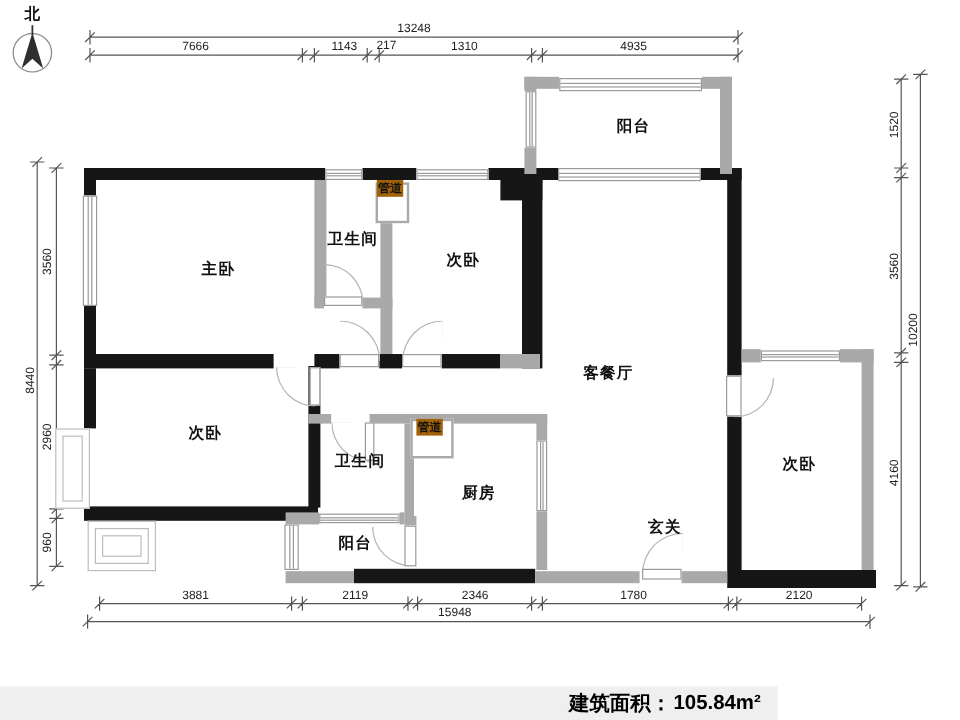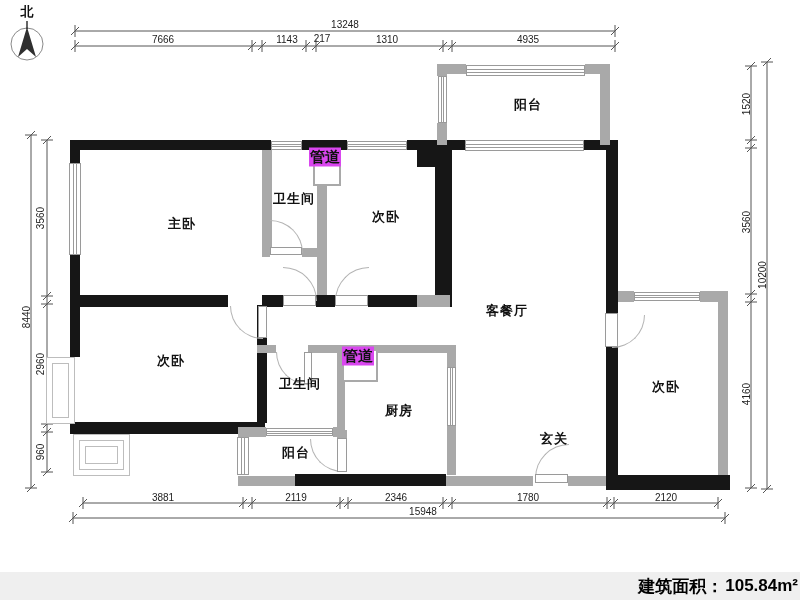--- a/index.html
+++ b/index.html
@@ -16,28 +16,28 @@
   .win-v::before{left:30%}.win-v::after{left:62%}
   .leaf{position:absolute;background:#fff;border:1px solid #9a9a9a;box-sizing:border-box;z-index:5}
   .arc{position:absolute;z-index:3}
   .arc-tr{border-top:1px solid #b3b3b3;border-right:1px solid #b3b3b3;border-top-right-radius:100%}
   .arc-tl{border-top:1px solid #b3b3b3;border-left:1px solid #b3b3b3;border-top-left-radius:100%}
   .arc-bl{border-bottom:1px solid #b3b3b3;border-left:1px solid #b3b3b3;border-bottom-left-radius:100%}
   .arc-br{border-bottom:1px solid #b3b3b3;border-right:1px solid #b3b3b3;border-bottom-right-radius:100%}
   .bay{position:absolute;border:1px solid #bdbdbd;background:#fff;z-index:2}
   .rl{position:absolute;transform:translate(-50%,-50%);font-size:13px;font-weight:bold;
       color:#111;white-space:nowrap;z-index:6;letter-spacing:1px}
-  .tag{font-size:15px;background:#d946ef;padding:0 1px;letter-spacing:0;z-index:7}
+  .tag{font-size:10px;background:#a16207;padding:0 1px;letter-spacing:0;z-index:7}
   .dim{position:absolute;transform:translate(-50%,-50%);font-size:10px;color:#222;
        white-space:nowrap;z-index:6}
   .dim-v{transform:translate(-50%,-50%) rotate(-90deg)}
   .north{position:absolute;transform:translate(-50%,-50%);font-size:13px;font-weight:bold;color:#111;z-index:6}
-  .footer{position:absolute;left:0;top:572px;width:800px;height:28px;background:#efefef;
+  .footer{position:absolute;left:0;top:572px;width:648px;height:28px;background:#efefef;
           display:flex;justify-content:flex-end;align-items:center;gap:2px;
-          padding-right:2px;box-sizing:border-box;font-weight:bold;font-size:17px;color:#000;z-index:6}
+          padding-right:14px;box-sizing:border-box;font-weight:bold;font-size:17px;color:#000;z-index:6}
 </style>
 </head>
 <body>
 
 <div class="stage">
 
   <svg class="lines" width="800" height="600" viewBox="0 0 800 600">
     <g stroke="#555" stroke-width="1" fill="none">
 
       <path d="M75,31 H615 M75,25 V37 M615,25 V37 M71,35 L79,27 M611,35 L619,27"></path>
@@ -172,21 +172,21 @@
   <div class="dim dim-v" style="left:26px;top:317px">8440</div>
   <div class="dim dim-v" style="left:40px;top:218px">3560</div>
   <div class="dim dim-v" style="left:40px;top:364px">2960</div>
   <div class="dim dim-v" style="left:40px;top:452px">960</div>
 
   <div class="dim dim-v" style="left:762px;top:275px">10200</div>
   <div class="dim dim-v" style="left:746px;top:104px">1520</div>
   <div class="dim dim-v" style="left:746px;top:222px">3560</div>
   <div class="dim dim-v" style="left:746px;top:394px">4160</div>
 
-  <div class="dim" style="left:423px;top:511px">15948</div>
+  <div class="dim" style="left:379px;top:511px">15948</div>
   <div class="dim" style="left:163px;top:497px">3881</div>
   <div class="dim" style="left:296px;top:497px">2119</div>
   <div class="dim" style="left:396px;top:497px">2346</div>
   <div class="dim" style="left:528px;top:497px">1780</div>
   <div class="dim" style="left:666px;top:497px">2120</div>
 
   <div class="footer">
     <span>建筑面积：</span>
       <span>105.84m²</span>
   </div>

